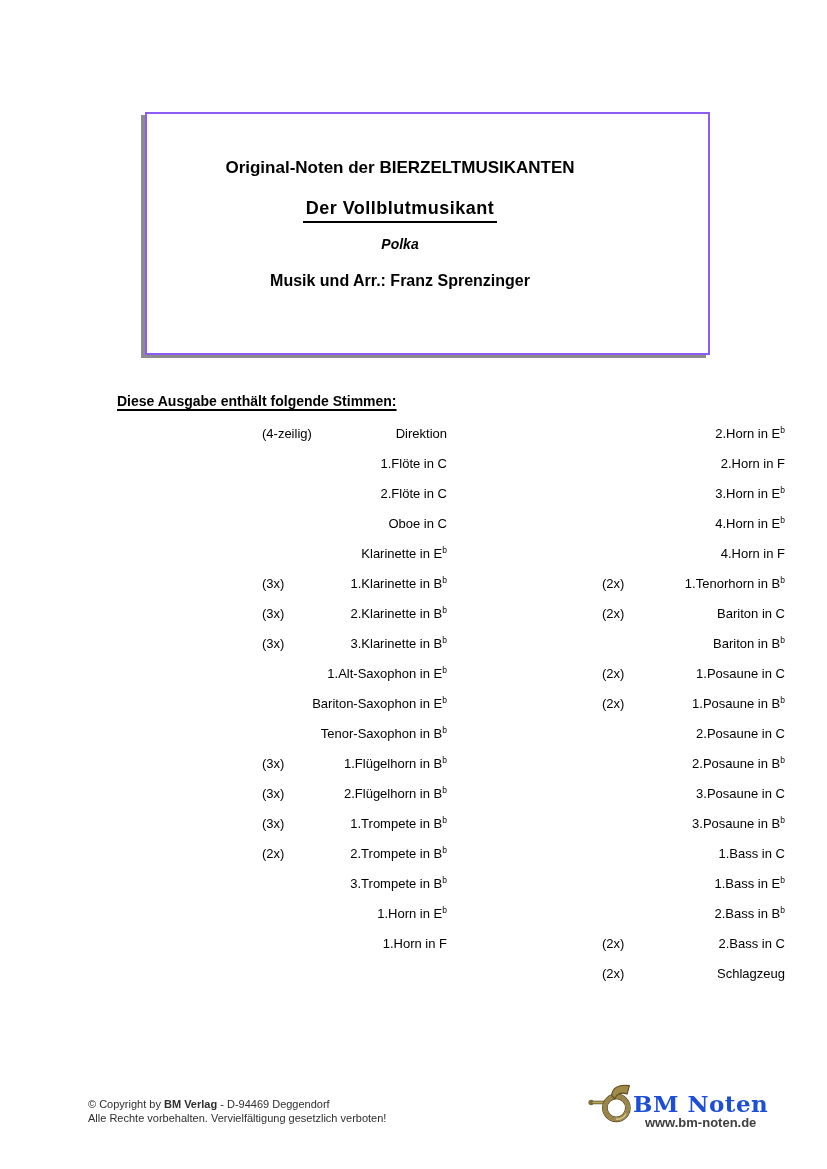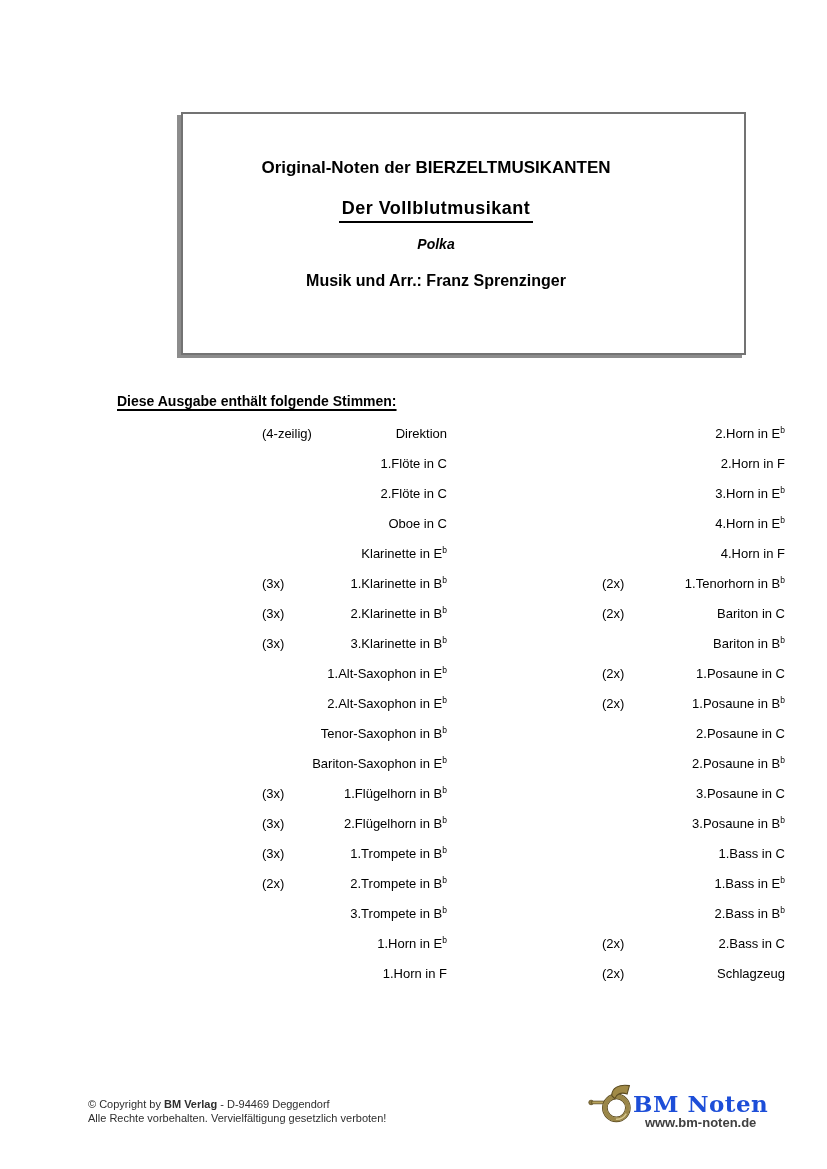--- a/index.html
+++ b/index.html
@@ -5,23 +5,22 @@
   html,body { margin:0; padding:0; background:#ffffff; }
   .page {
     position:relative; width:827px; height:1169px; background:#ffffff;
     font-family:"Liberation Sans","DejaVu Sans",sans-serif; color:#000;
     overflow:hidden;
   }
 
   
   .header-box {
     position:absolute; left:145px; top:112px; width:561px; height:239px;
-    border:2px solid #737373; background:#fff;
+    border:2px solid #8b5cf6; background:#fff;
     box-shadow:-4px 3px 0 #8c8c8c;
-    margin-left:36px;
   }
   .hb-line { position:absolute; left:0; width:100%; padding-right:55px; box-sizing:border-box; text-align:center; white-space:nowrap; }
   .hb-series { top:44px; font-size:17px; font-weight:bold; }
   .hb-title-wrap { top:84px; }
   .hb-title {
     display:inline-block; font-size:18px; font-weight:bold; letter-spacing:0.5px;
     border-bottom:2.5px solid #000; padding:0 3px 2px 3px;text-align:right;
   }
   .hb-subtitle { top:122px; font-size:14px; font-weight:bold; font-style:italic; }
   .hb-byline { top:158px; font-size:16px; font-weight:bold; }
@@ -80,23 +79,22 @@
   <div class="list list-left" id="list-left">
       <div class="part-row"><span class="part-label">Direktion</span><span class="part-note">(4-zeilig)</span></div>
       <div class="part-row"><span class="part-label">1.Flöte in C</span></div>
       <div class="part-row"><span class="part-label">2.Flöte in C</span></div>
       <div class="part-row"><span class="part-label">Oboe in C</span></div>
       <div class="part-row"><span class="part-label">Klarinette in E<sup>b</sup></span></div>
       <div class="part-row"><span class="part-label">1.Klarinette in B<sup>b</sup></span><span class="part-note">(3x)</span></div>
       <div class="part-row"><span class="part-label">2.Klarinette in B<sup>b</sup></span><span class="part-note">(3x)</span></div>
       <div class="part-row"><span class="part-label">3.Klarinette in B<sup>b</sup></span><span class="part-note">(3x)</span></div>
       <div class="part-row"><span class="part-label">1.Alt-Saxophon in E<sup>b</sup></span></div>
-      <div class="part-row"><span class="part-label">2.Alt-Saxophon in E<sup>b</sup></span></div>
+      <div class="part-row"><span class="part-label">Bariton-Saxophon in E<sup>b</sup></span></div>
       <div class="part-row"><span class="part-label">Tenor-Saxophon in B<sup>b</sup></span></div>
-      <div class="part-row"><span class="part-label">Bariton-Saxophon in E<sup>b</sup></span></div>
       <div class="part-row"><span class="part-label">1.Flügelhorn in B<sup>b</sup></span><span class="part-note">(3x)</span></div>
       <div class="part-row"><span class="part-label">2.Flügelhorn in B<sup>b</sup></span><span class="part-note">(3x)</span></div>
       <div class="part-row"><span class="part-label">1.Trompete in B<sup>b</sup></span><span class="part-note">(3x)</span></div>
       <div class="part-row"><span class="part-label">2.Trompete in B<sup>b</sup></span><span class="part-note">(2x)</span></div>
       <div class="part-row"><span class="part-label">3.Trompete in B<sup>b</sup></span></div>
       <div class="part-row"><span class="part-label">1.Horn in E<sup>b</sup></span></div>
       <div class="part-row"><span class="part-label">1.Horn in F</span></div>
     </div>
   <div class="list list-right" id="list-right">
       <div class="part-row"><span class="part-label">2.Horn in E<sup>b</sup></span></div>

